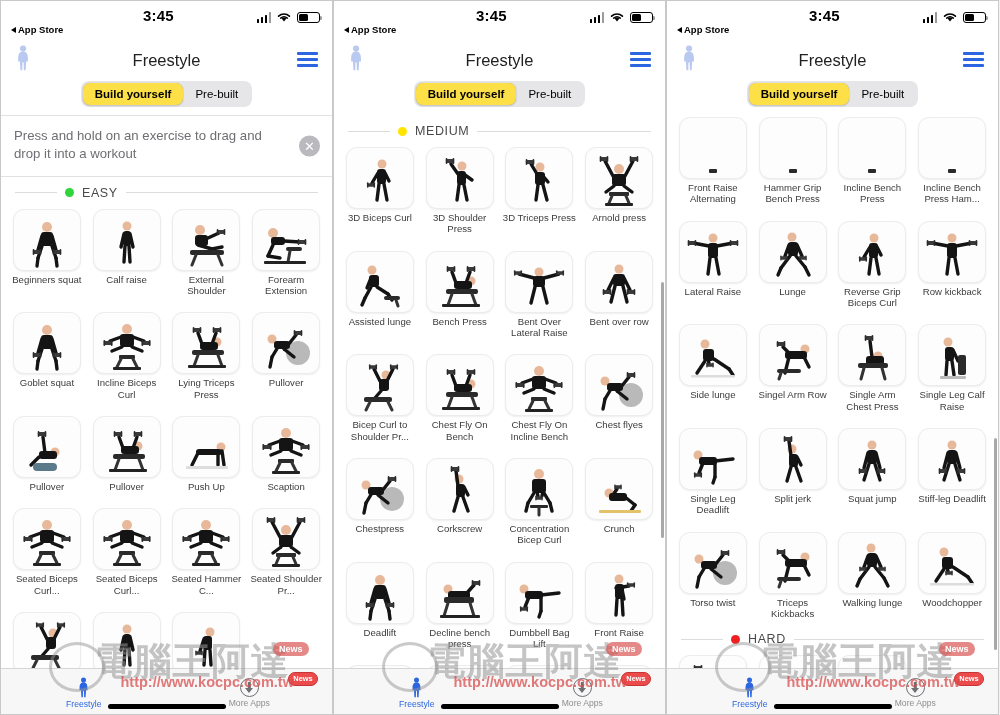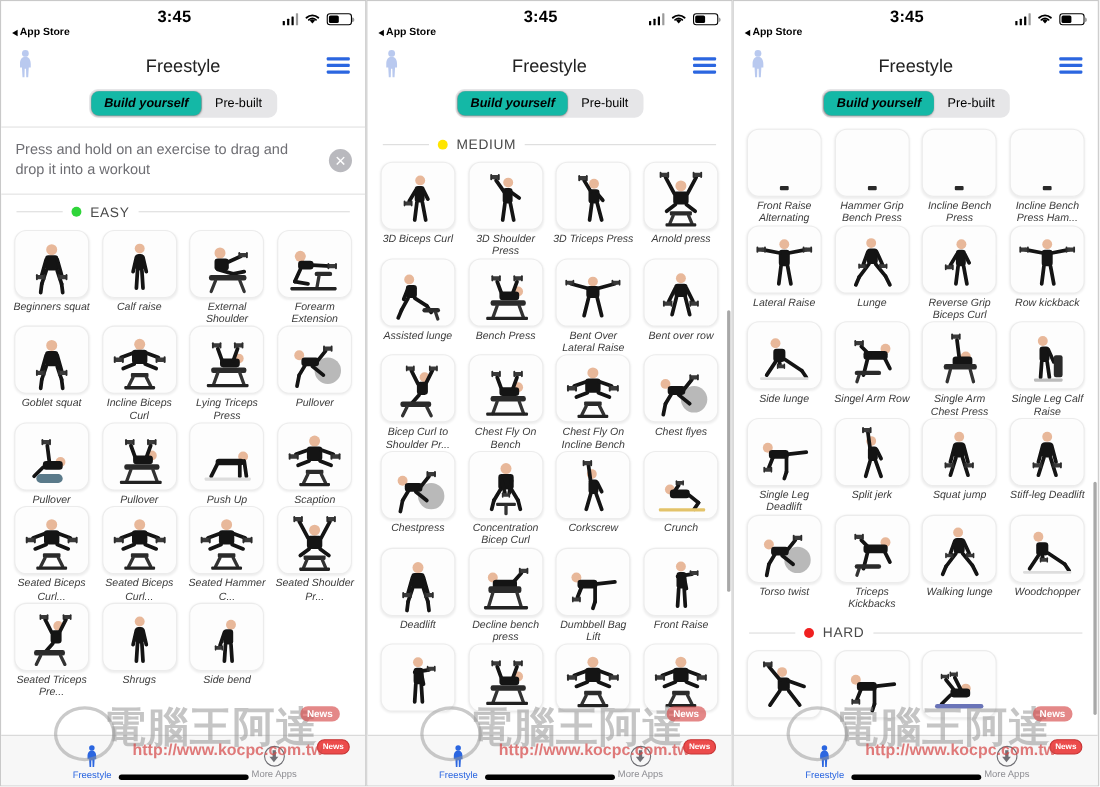--- a/index.html
+++ b/index.html
@@ -96,23 +96,22 @@
   .seg {
     display: flex; background: #e6e6e8;
     border-radius: 8px; padding: 2px;
   }
   .seg div {
     font-size: 11.5px; color: #000;
     padding: 5px 12px; border-radius: 7px;
     white-space: nowrap;
   }
   .seg div.active {
-    background: #14b8a6; font-weight: bold;
+    background: #fde047; font-weight: bold;
     box-shadow: 0 0 1px rgba(0,0,0,.28), 0 1px 2px rgba(0,0,0,.14);
-    font-style: italic;
   }
 
   
   .banner {
     position: relative;
     background: #ffffff;
     border-top: 1px solid #e2e2e2;
     border-bottom: 1px solid #e2e2e2;
     padding: 11px 44px 13px 13px;
     font-size: 13.2px; color: #6e6e73; line-height: 1.35;
@@ -143,23 +142,22 @@
   }
   .divider .line { flex: 1 1 auto; height: 1px; background: #dcdcdc; }
   .divider .line.short { flex: 0 0 42px; }
   .divider .dot { width: 9px; height: 9px; border-radius: 50%; }
   .divider .lbl { font-size: 12.5px; color: #4a4a4a; letter-spacing: .6px; }
 
   
   .grid {
     display: grid;
     grid-template-columns: repeat(4, 1fr);
-    gap: 0 4px;
+    gap: 16px 4px;
     padding: 2px 8px 4px;
-    font-style: italic;
   }
   .cell { display: flex; flex-direction: column; align-items: center; }
   .thumb {
     width: 100%; max-width: 68px; height: 62px;
     background: #fdfdfd;
     border: 1px solid #ececec;
     border-radius: 11px;
     box-shadow: 0 1px 2px rgba(0,0,0,.07);
     position: relative; overflow: hidden;
     display: flex; align-items: flex-end; justify-content: center;
@@ -1002,52 +1000,52 @@
                   <rect x="35.68" y="13.12" width="1.7600000000000002" height="5.760000000000001" rx="1" fill="#2b2b2b"></rect>
                   <rect x="42.56" y="13.12" width="1.7600000000000002" height="5.760000000000001" rx="1" fill="#2b2b2b"></rect>
                   <line x1="26" y1="32" x2="36" y2="40" stroke="#141414" stroke-width="3.4" stroke-linecap="round"></line>
                 </svg>
               </div>
       <div class="cap">Chestpress</div>
     </div>
     <div class="cell">
       <div class="thumb">
                 <svg width="56" height="56" viewBox="0 0 56 56">
+                  <circle cx="27" cy="16" r="4.5" fill="#e8b89a"></circle>
+                  <rect x="24" y="21" width="9" height="13" rx="3" fill="#141414"></rect>
+                  <line x1="26" y1="34" x2="22" y2="48" stroke="#141414" stroke-width="3.4" stroke-linecap="round"></line>
+                  <line x1="31" y1="34" x2="36" y2="48" stroke="#141414" stroke-width="3.4" stroke-linecap="round"></line>
+                  <line x1="26" y1="23" x2="24" y2="8" stroke="#141414" stroke-width="3.4" stroke-linecap="round"></line>
+                  <line x1="32" y1="24" x2="36" y2="32" stroke="#141414" stroke-width="3.4" stroke-linecap="round"></line>
+                  <rect x="19.8" y="4.08" width="6.4" height="3.84" rx="1" fill="#3a3a3a"></rect>
+                  <rect x="18.68" y="3.1199999999999997" width="1.7600000000000002" height="5.760000000000001" rx="1" fill="#2b2b2b"></rect>
+                  <rect x="25.560000000000002" y="3.1199999999999997" width="1.7600000000000002" height="5.760000000000001" rx="1" fill="#2b2b2b"></rect>
+                </svg>
+              </div>
+      <div class="cap">Corkscrew</div>
+    </div>
+    <div class="cell">
+      <div class="thumb">
+                <svg width="56" height="56" viewBox="0 0 56 56">
                   <circle cx="28" cy="11" r="5" fill="#e8b89a"></circle>
                   <rect x="21" y="16" width="14" height="14" rx="3" fill="#141414"></rect>
                   <line x1="23" y1="30" x2="17" y2="40" stroke="#141414" stroke-width="3.4" stroke-linecap="round"></line>
                   <line x1="33" y1="30" x2="39" y2="40" stroke="#141414" stroke-width="3.4" stroke-linecap="round"></line>
                   <line x1="17" y1="40" x2="15" y2="48" stroke="#141414" stroke-width="3.4" stroke-linecap="round"></line>
                   <line x1="39" y1="40" x2="41" y2="48" stroke="#141414" stroke-width="3.4" stroke-linecap="round"></line>
                   <line x1="24" y1="22" x2="27" y2="33" stroke="#141414" stroke-width="3.4" stroke-linecap="round"></line>
                   <line x1="33" y1="22" x2="31" y2="33" stroke="#141414" stroke-width="3.4" stroke-linecap="round"></line>
                   <rect x="25.2" y="33.32" width="5.6" height="3.36" rx="1" fill="#3a3a3a"></rect>
                   <rect x="24.22" y="32.48" width="1.54" height="5.04" rx="1" fill="#2b2b2b"></rect>
                   <rect x="30.24" y="32.48" width="1.54" height="5.04" rx="1" fill="#2b2b2b"></rect>
                   <rect x="19" y="42" width="18" height="3" rx="1" fill="#2a2a2a"></rect>
                   <line x1="28" y1="45" x2="28" y2="52" stroke="#333" stroke-width="3" stroke-linecap="round"></line>
                 </svg>
               </div>
       <div class="cap">Concentration Bicep Curl</div>
-    </div>
-    <div class="cell">
-      <div class="thumb">
-                <svg width="56" height="56" viewBox="0 0 56 56">
-                  <circle cx="27" cy="16" r="4.5" fill="#e8b89a"></circle>
-                  <rect x="24" y="21" width="9" height="13" rx="3" fill="#141414"></rect>
-                  <line x1="26" y1="34" x2="22" y2="48" stroke="#141414" stroke-width="3.4" stroke-linecap="round"></line>
-                  <line x1="31" y1="34" x2="36" y2="48" stroke="#141414" stroke-width="3.4" stroke-linecap="round"></line>
-                  <line x1="26" y1="23" x2="24" y2="8" stroke="#141414" stroke-width="3.4" stroke-linecap="round"></line>
-                  <line x1="32" y1="24" x2="36" y2="32" stroke="#141414" stroke-width="3.4" stroke-linecap="round"></line>
-                  <rect x="19.8" y="4.08" width="6.4" height="3.84" rx="1" fill="#3a3a3a"></rect>
-                  <rect x="18.68" y="3.1199999999999997" width="1.7600000000000002" height="5.760000000000001" rx="1" fill="#2b2b2b"></rect>
-                  <rect x="25.560000000000002" y="3.1199999999999997" width="1.7600000000000002" height="5.760000000000001" rx="1" fill="#2b2b2b"></rect>
-                </svg>
-              </div>
-      <div class="cap">Corkscrew</div>
     </div>
     <div class="cell">
       <div class="thumb">
                 <svg width="56" height="56" viewBox="0 0 56 56">
                   <circle cx="18" cy="30" r="4.5" fill="#e8b89a"></circle>
                   <rect x="18" y="30" width="18" height="8" rx="3" fill="#141414"></rect>
                   <line x1="34" y1="34" x2="44" y2="42" stroke="#141414" stroke-width="3.4" stroke-linecap="round"></line>
                   <line x1="44" y1="42" x2="40" y2="48" stroke="#141414" stroke-width="3.4" stroke-linecap="round"></line>
                   <line x1="22" y1="32" x2="26" y2="26" stroke="#141414" stroke-width="3.4" stroke-linecap="round"></line>
                   <rect x="24.2" y="22.32" width="5.6" height="3.36" rx="1" fill="#3a3a3a"></rect>

